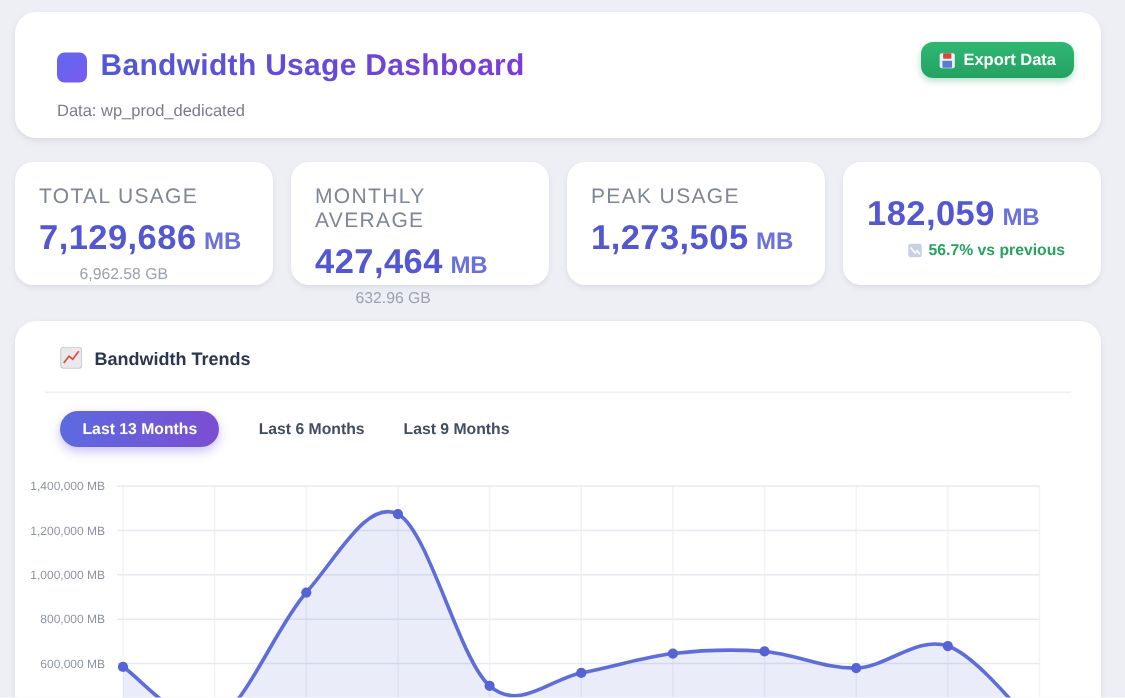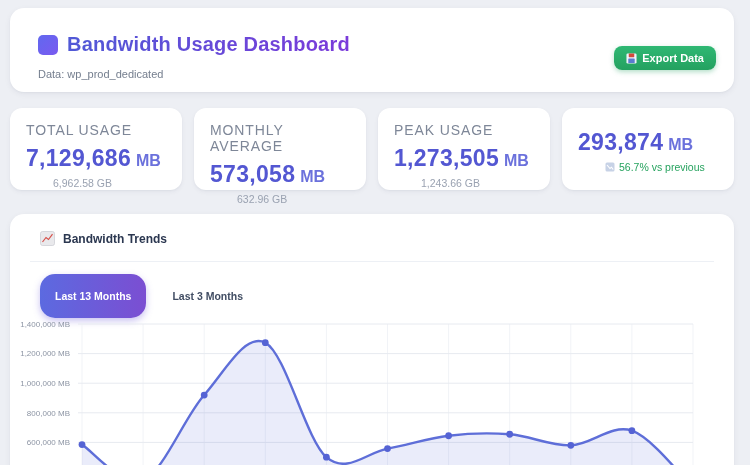--- a/index.html
+++ b/index.html
@@ -24,21 +24,21 @@
     flex:0 0 auto;
   }
   .page-title {
     font-size:20px; font-weight:bold; letter-spacing:0.2px;
     background:linear-gradient(90deg,#5059d6,#7b3bda);
     -webkit-background-clip:text; background-clip:text;
     -webkit-text-fill-color:transparent; color:#5b4bd8;
   }
   .subtitle { position:absolute; left:28px; top:60px; font-size:11px; color:#747e8e; }
   .export-btn {
-    position:absolute; right:18px; top:38px;
+    position:absolute; right:18px; top:20px;
     display:flex; align-items:center; gap:5px;
     background:linear-gradient(180deg,#2fb873,#24a160);
     border:none; border-radius:8px; padding:6px 12px;
     color:#ffffff; font-size:11px; font-weight:bold;
     font-family:"Liberation Sans", sans-serif;
     box-shadow:0 2px 5px rgba(36,161,96,0.35); cursor:pointer;
   }
   .floppy { width:11px; height:11px; display:inline-block; }
   
   #stats-row {
@@ -50,36 +50,36 @@
     box-shadow:0 2px 5px rgba(30,40,70,0.05), 0 1px 2px rgba(30,40,70,0.04);
   }
   .stat-label {
     font-size:14px; font-weight:normal; color:#7e8798;
     text-transform:uppercase; letter-spacing:0.9px;
   }
   .stat-value-row { margin-top:7px; display:flex; align-items:baseline; gap:5px; }
   .stat-value { font-size:23px; font-weight:bold; color:#5357d2; letter-spacing:0.3px; }
   .stat-unit { font-size:16px; font-weight:bold; color:#6b71dc; }
   .stat-sub { margin-top:5px; font-size:10.5px; color:#9aa2b1;margin-left:27px; }
-  .stat-sub.delta { color:#27a35f; display:flex; align-items:center; gap:4px; font-weight:normal; }
+  .stat-sub.delta { color:#27a35f; display:flex; align-items:center; gap:4px; font-weight:bold; }
   .delta-doc { width:10px; height:10px; display:inline-block; }
   
   #trends-card { left:10px; top:214px; width:724px; height:400px; }
   .trends-head { position:absolute; left:30px; top:17px; display:flex; align-items:center; gap:8px; }
   .chart-emoji { width:15px; height:15px; display:inline-block; }
   .trends-title { font-size:12px; font-weight:bold; color:#2b3750; }
   .trends-divider { position:absolute; left:20px; right:20px; top:47px; height:1px; background:#edf0f5; }
   .tabs-row { position:absolute; left:30px; top:60px; display:flex; align-items:center; gap:26px; }
   .tab {
     font-size:10.5px; font-weight:bold; color:#414d63; cursor:pointer;
     padding:6px 0; background:none; border:none;
     font-family:"Liberation Sans", sans-serif;
   }
   .tab.active {
-    color:#ffffff; padding:16px 15px; border-radius:15px;
+    color:#ffffff; padding:6px 15px; border-radius:15px;
     background:linear-gradient(90deg,#5c6ae0,#7b4ed2);
     box-shadow:0 3px 7px rgba(104,84,216,0.35);
   }
   .chart-wrap { position:absolute; left:0; top:96px; width:724px; height:185px; }
 </style>
 </head>
 <body>
 
 <div class="card" id="header-card">
   <div class="title-row">
@@ -102,36 +102,35 @@
     <div class="stat-label">TOTAL USAGE</div>
     <div class="stat-value-row">
       <span class="stat-value">7,129,686</span>
       <span class="stat-unit">MB</span>
     </div>
     <div class="stat-sub">6,962.58 GB</div>
   </div>
   <div class="stat-card">
     <div class="stat-label">MONTHLY AVERAGE</div>
     <div class="stat-value-row">
-      <span class="stat-value">573,058</span>
+      <span class="stat-value">427,464</span>
       <span class="stat-unit">MB</span>
     </div>
     <div class="stat-sub">632.96 GB</div>
   </div>
   <div class="stat-card">
     <div class="stat-label">PEAK USAGE</div>
     <div class="stat-value-row">
       <span class="stat-value">1,273,505</span>
       <span class="stat-unit">MB</span>
     </div>
-    <div class="stat-sub">1,243.66 GB</div>
   </div>
   <div class="stat-card">
     <div class="stat-value-row">
-      <span class="stat-value">293,874</span>
+      <span class="stat-value">182,059</span>
       <span class="stat-unit">MB</span>
     </div>
     <div class="stat-sub delta">
       <svg class="delta-doc" viewBox="0 0 10 10">
         <rect x="0.5" y="0.5" width="9" height="9" rx="1.5" fill="#c7d2e6"></rect>
         <polyline points="2,3 5,6.5 6.5,5.2 8.2,7.5" fill="none" stroke="#ffffff" stroke-width="1.1"></polyline>
       </svg>
       <span>56.7% vs previous</span>
     </div>
   </div>
@@ -141,21 +140,22 @@
   <div class="trends-head">
     <svg class="chart-emoji" viewBox="0 0 15 15">
       <rect x="0.5" y="0.5" width="14" height="14" rx="2" fill="#e9e9ec" stroke="#c9cad1" stroke-width="0.7"></rect>
       <polyline points="2.5,11 6,6.5 8.5,8.5 12.5,3.2" fill="none" stroke="#d6504a" stroke-width="1.2"></polyline>
     </svg>
     <span class="trends-title">Bandwidth Trends</span>
   </div>
   <div class="trends-divider"></div>
   <div class="tabs-row">
     <button class="tab active">Last 13 Months</button>
-    <button class="tab">Last 3 Months</button>
+    <button class="tab">Last 6 Months</button>
+    <button class="tab">Last 9 Months</button>
   </div>
   <div class="chart-wrap">
     <svg id="chart-svg" width="724" height="185" viewBox="0 0 724 185">
         <line x1="72" y1="14" x2="72" y2="185" stroke="#f1f3f7" stroke-width="1"></line>
         <line x1="133.1" y1="14" x2="133.1" y2="185" stroke="#f1f3f7" stroke-width="1"></line>
         <line x1="194.2" y1="14" x2="194.2" y2="185" stroke="#f1f3f7" stroke-width="1"></line>
         <line x1="255.3" y1="14" x2="255.3" y2="185" stroke="#f1f3f7" stroke-width="1"></line>
         <line x1="316.4" y1="14" x2="316.4" y2="185" stroke="#f1f3f7" stroke-width="1"></line>
         <line x1="377.5" y1="14" x2="377.5" y2="185" stroke="#f1f3f7" stroke-width="1"></line>
         <line x1="438.6" y1="14" x2="438.6" y2="185" stroke="#f1f3f7" stroke-width="1"></line>

